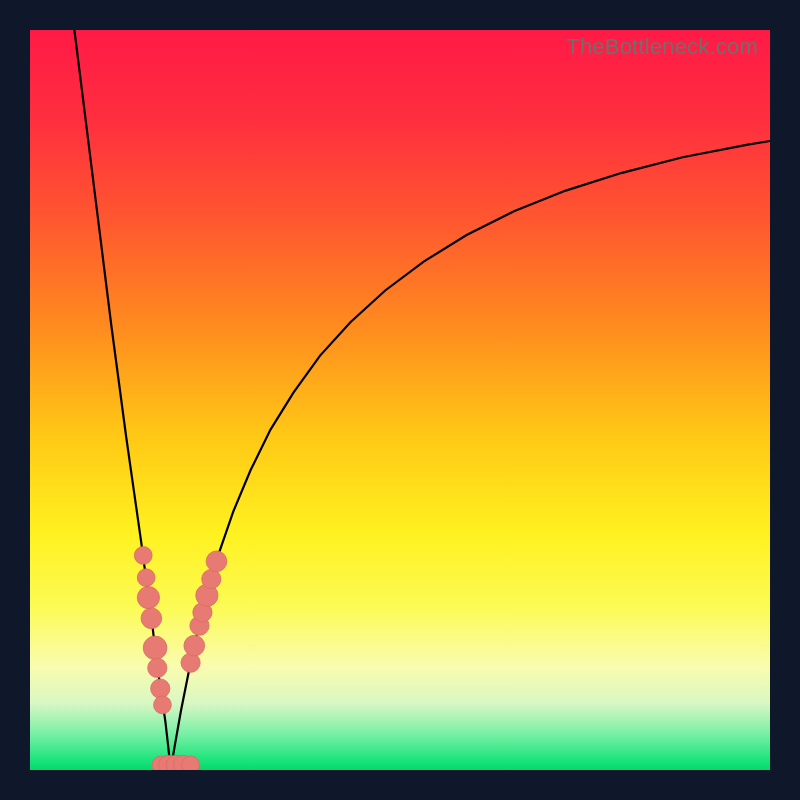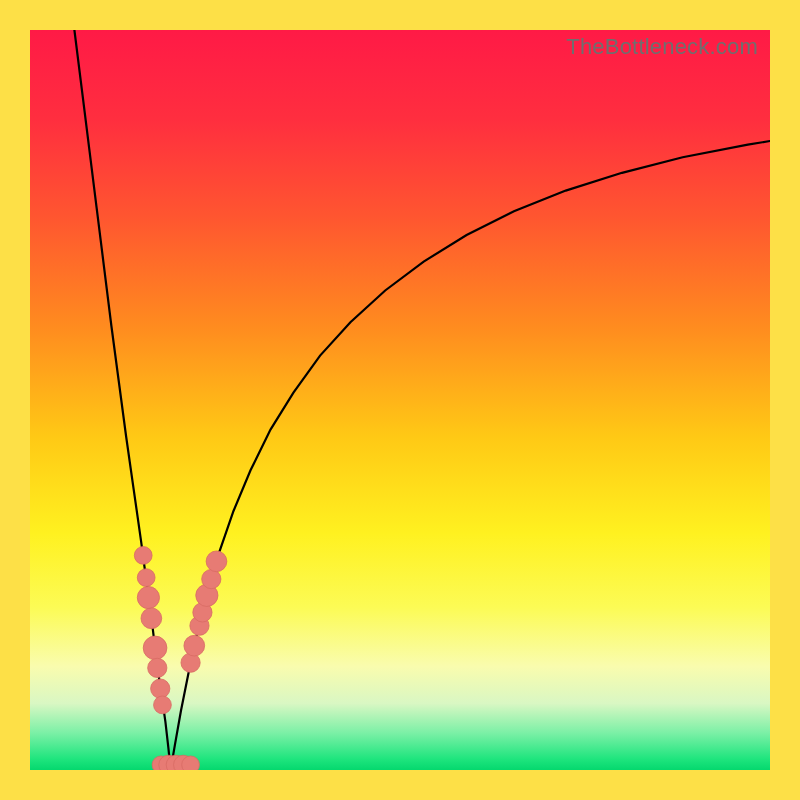--- a/index.html
+++ b/index.html
@@ -8,21 +8,21 @@
     width: 800px;
     height: 800px;
     overflow: hidden;
     background: #000;
     font-family: Arial, Helvetica, sans-serif;
   }
   .frame {
     position: relative;
     width: 800px;
     height: 800px;
-    background: #fde047;
+    background: #0f172a;
   }
   .plot-area {
     position: absolute;
     left: 30px;
     top: 30px;
     width: 740px;
     height: 740px;
     overflow: hidden;
   }
   .gradient-bg {

